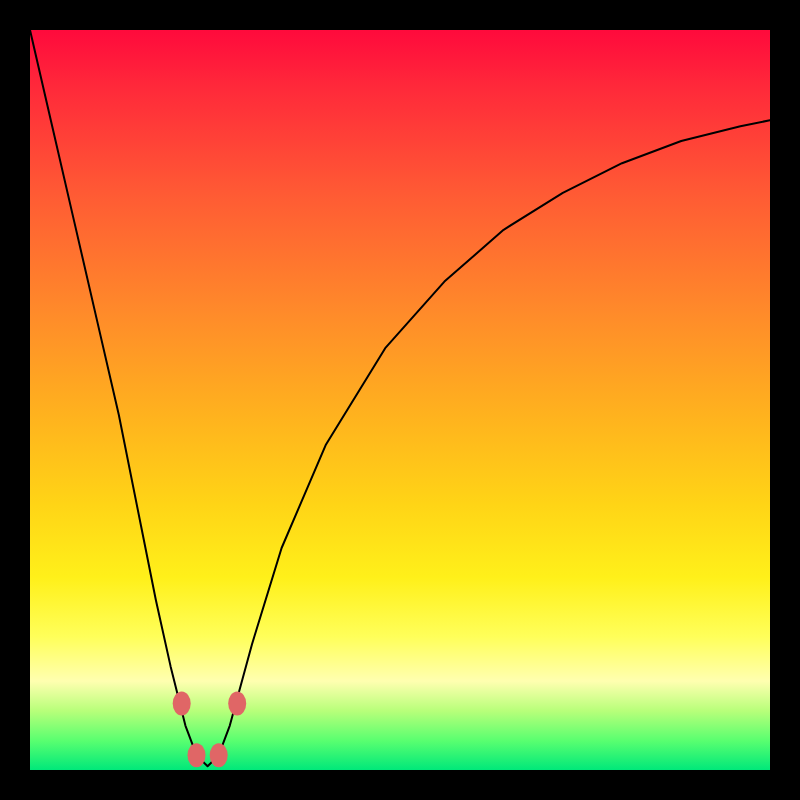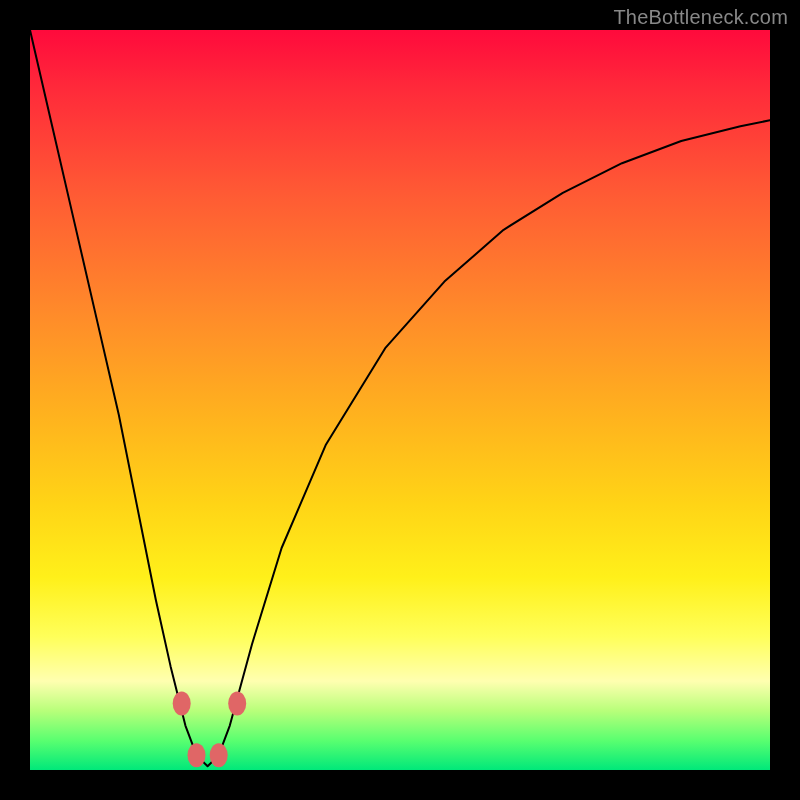--- a/index.html
+++ b/index.html
@@ -65,14 +65,13 @@
     <svg id="plot-svg" width="740" height="740" viewBox="0 0 740 740">
       <path id="curve-path" fill="none" d="M0.0 0.0 L22.2 96.2 L44.4 192.4 L66.6 288.6 L88.8 384.8 L111.0 495.8 L125.8 569.8 L140.6 636.4 L155.4 695.6 L166.5 725.2 L177.6 736.3 L188.7 725.2 L199.8 695.6 L222.0 614.2 L251.6 518.0 L296.0 414.4 L355.2 318.2 L414.4 251.6 L473.6 199.8 L532.8 162.8 L592.0 133.2 L651.2 111.0 L710.4 96.2 L740.0 90.3" stroke="#000000" stroke-width="2" stroke-linecap="round" stroke-linejoin="round"></path>
       <g id="markers-group">
           <ellipse cx="151.7" cy="673.4" rx="9" ry="12" fill="#e06666"></ellipse>
           <ellipse cx="166.5" cy="725.2" rx="9" ry="12" fill="#e06666"></ellipse>
           <ellipse cx="188.7" cy="725.2" rx="9" ry="12" fill="#e06666"></ellipse>
           <ellipse cx="207.2" cy="673.4" rx="9" ry="12" fill="#e06666"></ellipse>
         </g>
     </svg>
   </div>
-  <div class="watermark">TheBottleneck.com</div>
 </div>
 
 </body></html>

